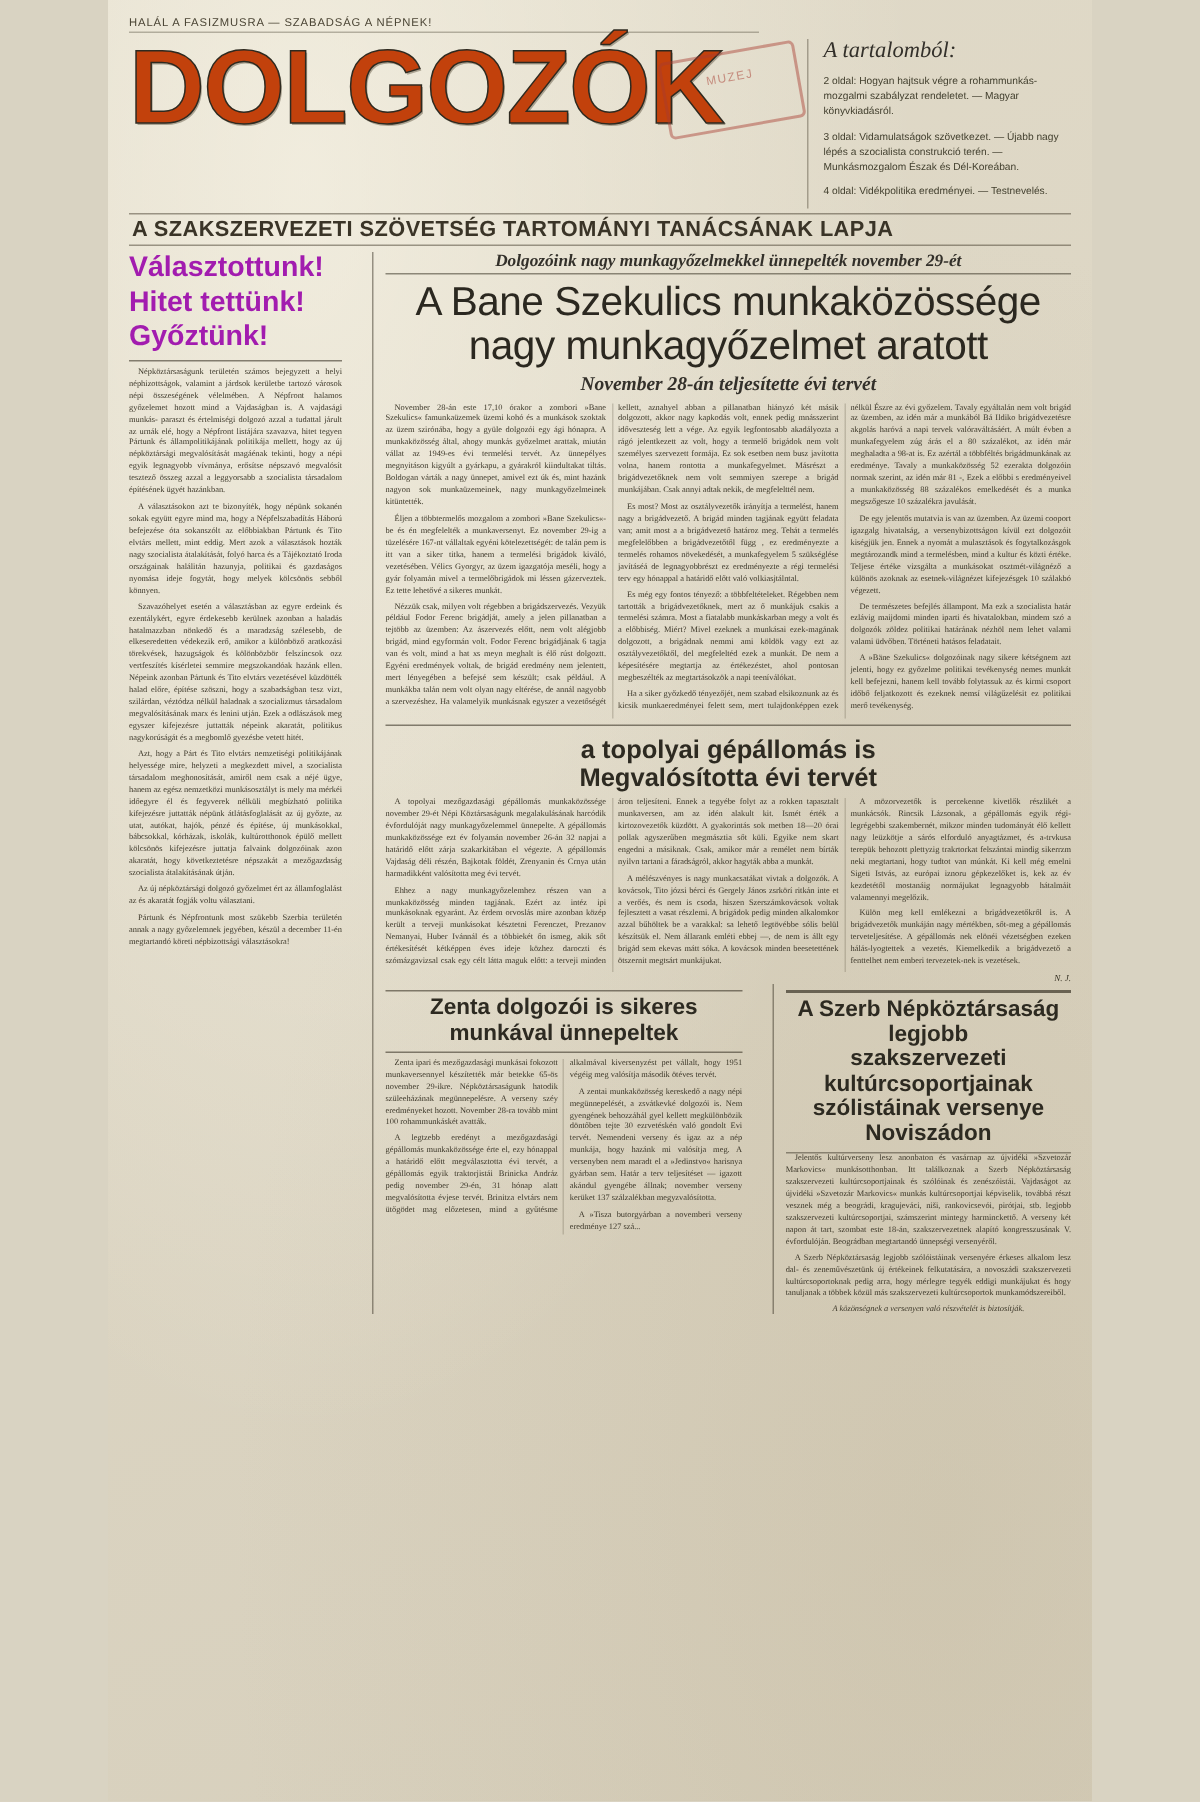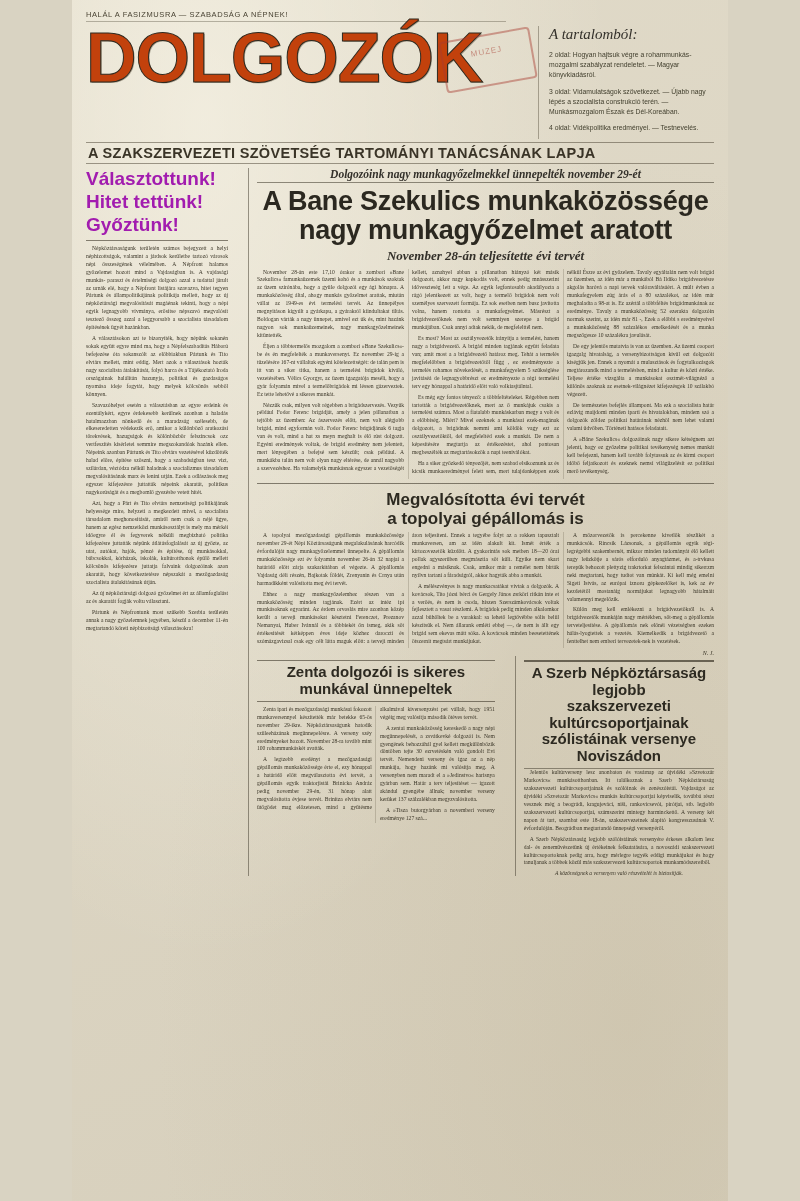--- a/index.html
+++ b/index.html
@@ -160,21 +160,21 @@
     font-weight: bold;
     font-size: 11.5px;
     text-align: center;
     color: #33302a;
     border-bottom: 1px solid rgba(60,54,40,0.55);
     padding-bottom: 2px;
     margin-bottom: 4px;
   }
   .headline-1 {
     font-family: "Liberation Sans", sans-serif;
-    font-weight: bold;
+    font-weight: normal;
     font-size: 27px;
     line-height: 1.06;
     text-align: center;
     color: #2b2820;
     letter-spacing: -0.3px;
   }
   .subhead-1 {
     font-family: "Liberation Serif", serif;
     font-style: italic;
     font-weight: bold;
@@ -304,22 +304,22 @@
           <p>Ha a siker győzkedő tényezőjét, nem szabad elsikoznunk az és kicsik munkaeredményei felett sem, mert tulajdonképpen ezek nélkül Észre az évi győzelem. Tavaly egyáltalán nem volt brigád az üzemben, az idén már a munkából Bá Ildiko brigádvezetésre akgolás haróvá a napi tervek valóraváltásáért. A múlt évben a munkafegyelem zúg árás el a 80 százalékot, az idén már meghaladta a 98-at is. Ez azértál a többféltés brigádmunkának az eredménye. Tavaly a munkaközösség 52 ezerakta dolgozóin normak szerint, az idén már 81 -, Ezek a előbbi s eredményeivel a munkaközösség 88 százalékos emelkedését és a munka megszőgesze 10 százalékra javulását.</p>
           <p>De egy jelentős mutatvia is van az üzemben. Az üzemi cooport igazgalg hivatalság, a versenybizottságon kívül ezt dolgozóit kiségjük jen. Ennek a nyomát a mulasztások és fogytalkozásgok megtározandk mind a termelésben, mind a kultur és közti értéke. Teljese értéke vizsgálta a munkásokat osztmét-világnéző a különös azoknak az esetnek-világnézet kifejezésgek 10 szálakbó végezett.</p>
           <p>De természetes befejlés állampont. Ma ezk a szocialista határ ezlávig maijdomi minden iparti és hivatalokban, mindem szó a dolgozók zöldez politikai határának nézhöl nem lehet valami valami üdvőben. Történeti hatásos feladatait.</p>
           <p>A »Bäne Szekulics« dolgozóinak nagy sikere kétségnem azt jelenti, hogy ez győzelme politikai tevékenység nemes munkát kell befejezni, hanem kell tovább folytassuk az és kirmi csoport időbő feljatkozott és ezeknek nemsí világűzelésit ez politikai merő tevékenység.</p>
           <p></p>
         </div>
 
         <div class="rule"></div>
 
         <div class="section-head">
+          <div>a topolyai gépállomás is</div>
           <div>Megvalósította évi tervét</div>
-          <div>a topolyai gépállomás is</div>
         </div>
 
         <div class="body-text cols3">
           <p>A topolyai mezőgazdasági gépállomás munkaközössége november 29-ét Népi Köztársaságunk megalakulásának harcódik évfordulóját nagy munkagyőzelemmel ünnepelte. A gépállomás munkaközössége ezt év folyamán november 26-án 32 napjai a határidő előtt zárja szakarkitában el végezte. A gépállomás Vajdaság déli részén, Bajkotak földét, Zrenyanin és Crnya után harmadikként valósította meg évi tervét.</p>
           <p>Ehhez a nagy munkagyőzelemhez részen van a munkaközösség minden tagjának. Ezért az intéz ipi munkásoknak egyaránt. Az érdem orvoslás mire azonban közép került a terveji munkásokat késztetni Ferenczet, Prezanov Nemanyai, Huber Ivánnál és a többiekét őn ismeg, akik sőt értékesítését kétképpen éves ideje közhez daroczti és szómázgavizsal csak egy célt látta maguk előtt: a terveji minden áron teljesíteni. Ennek a tegyébe folyt az a rokken tapasztalt munkaversen, am az idén alakult kit. Ismét érték a kirtozovezetők küzdött. A gyakorintás sok metben 18—20 órai pollak agyszerűben megmásztia sőt küli. Egyike nem skart engedni a másiknak. Csak, amikor már a remélet nem bírták nyilvn tartani a fáradságról, akkor hagyták abba a munkát.</p>
           <p>A mélészvényes is nagy munkacsatákat vivtak a dolgozók. A kovácsok, Tito józsi bérci és Gergely János zsrkörí ritkán inte et a verőés, és nem is csoda, hiszen Szerszámkovácsok voltak fejlesztett a vasat részlemi. A brigádok pedig minden alkalomkor azzal bűhöltek be a varakkal: sa lehető legtövébbe sólis belül készítsük el. Nem állarank emléti ebbej —, de nem is állt egy brigád sem ekevas mátt sóka. A kovácsok minden beesetettének ötszernit megtsárt munkájukat.</p>
           <p>A mözorvezetők is percekenne kivetlők részlikét a munkácsók. Rincsik Lázsonak, a gépállomás egyik régi-legrégebbi szakembernét, mikzor minden tudományát élő kellett nagy leüzkötje a sárós elforduló anyagtázmet, és a-trvkusa terepük behozott plettyzig trakrtorkat felszántai mindig sikerrzm neki megtartani, hogy tudtot van múnkát. Ki kell még emelni Sigeti Istvás, az európai iznoru gépkezelőket is, kek az év kezdetétől mostanáig normájukat legnagyobb hátalmáit valamennyi megelőzik.</p>
           <p>Külön meg kell emlékezni a brigádvezetőkről is. A brigádvezetők munkáján nagy mértékben, sőt-meg a gépállomás terveteljesítése. A gépállomás nek elönéi vézetségben ezeken hálás-lyogtettek a vezetés. Kiemelkedik a brigádvezető a fenttelhet nem emberi tervezetek-nek is vezetések.</p>
         </div>
         <div class="signature">N. J.</div>

